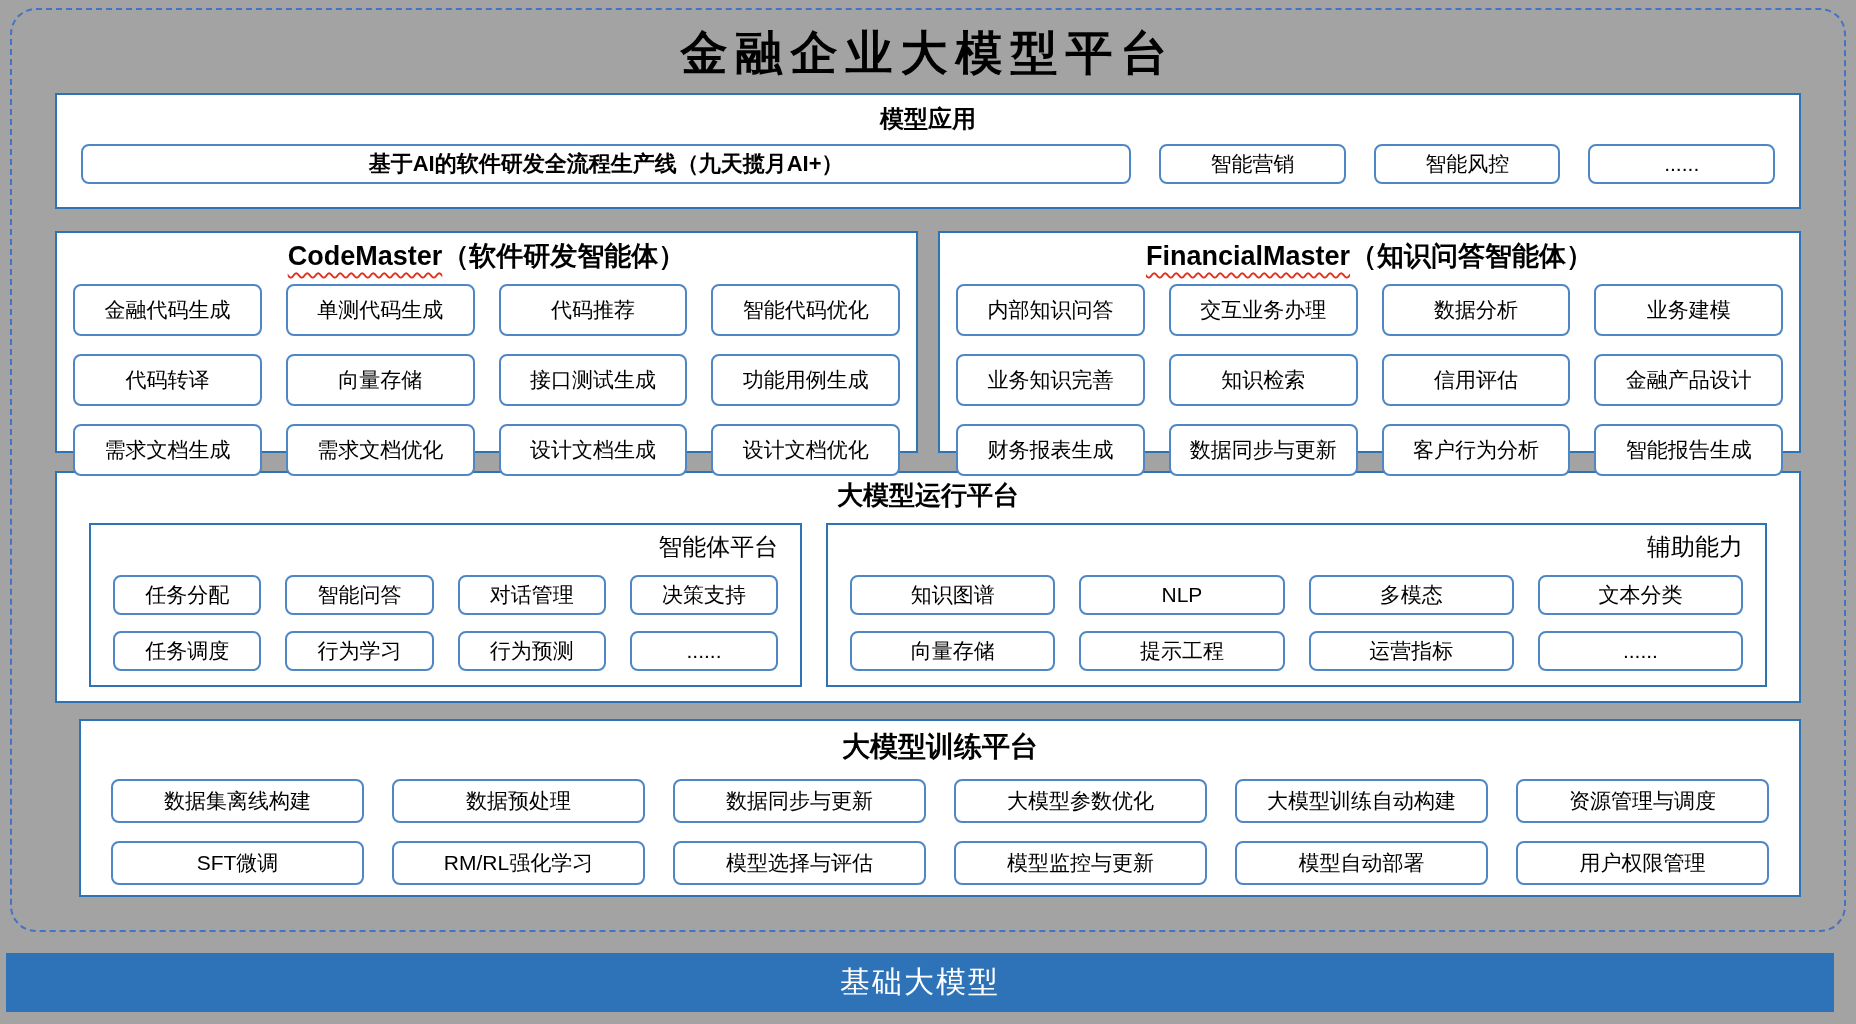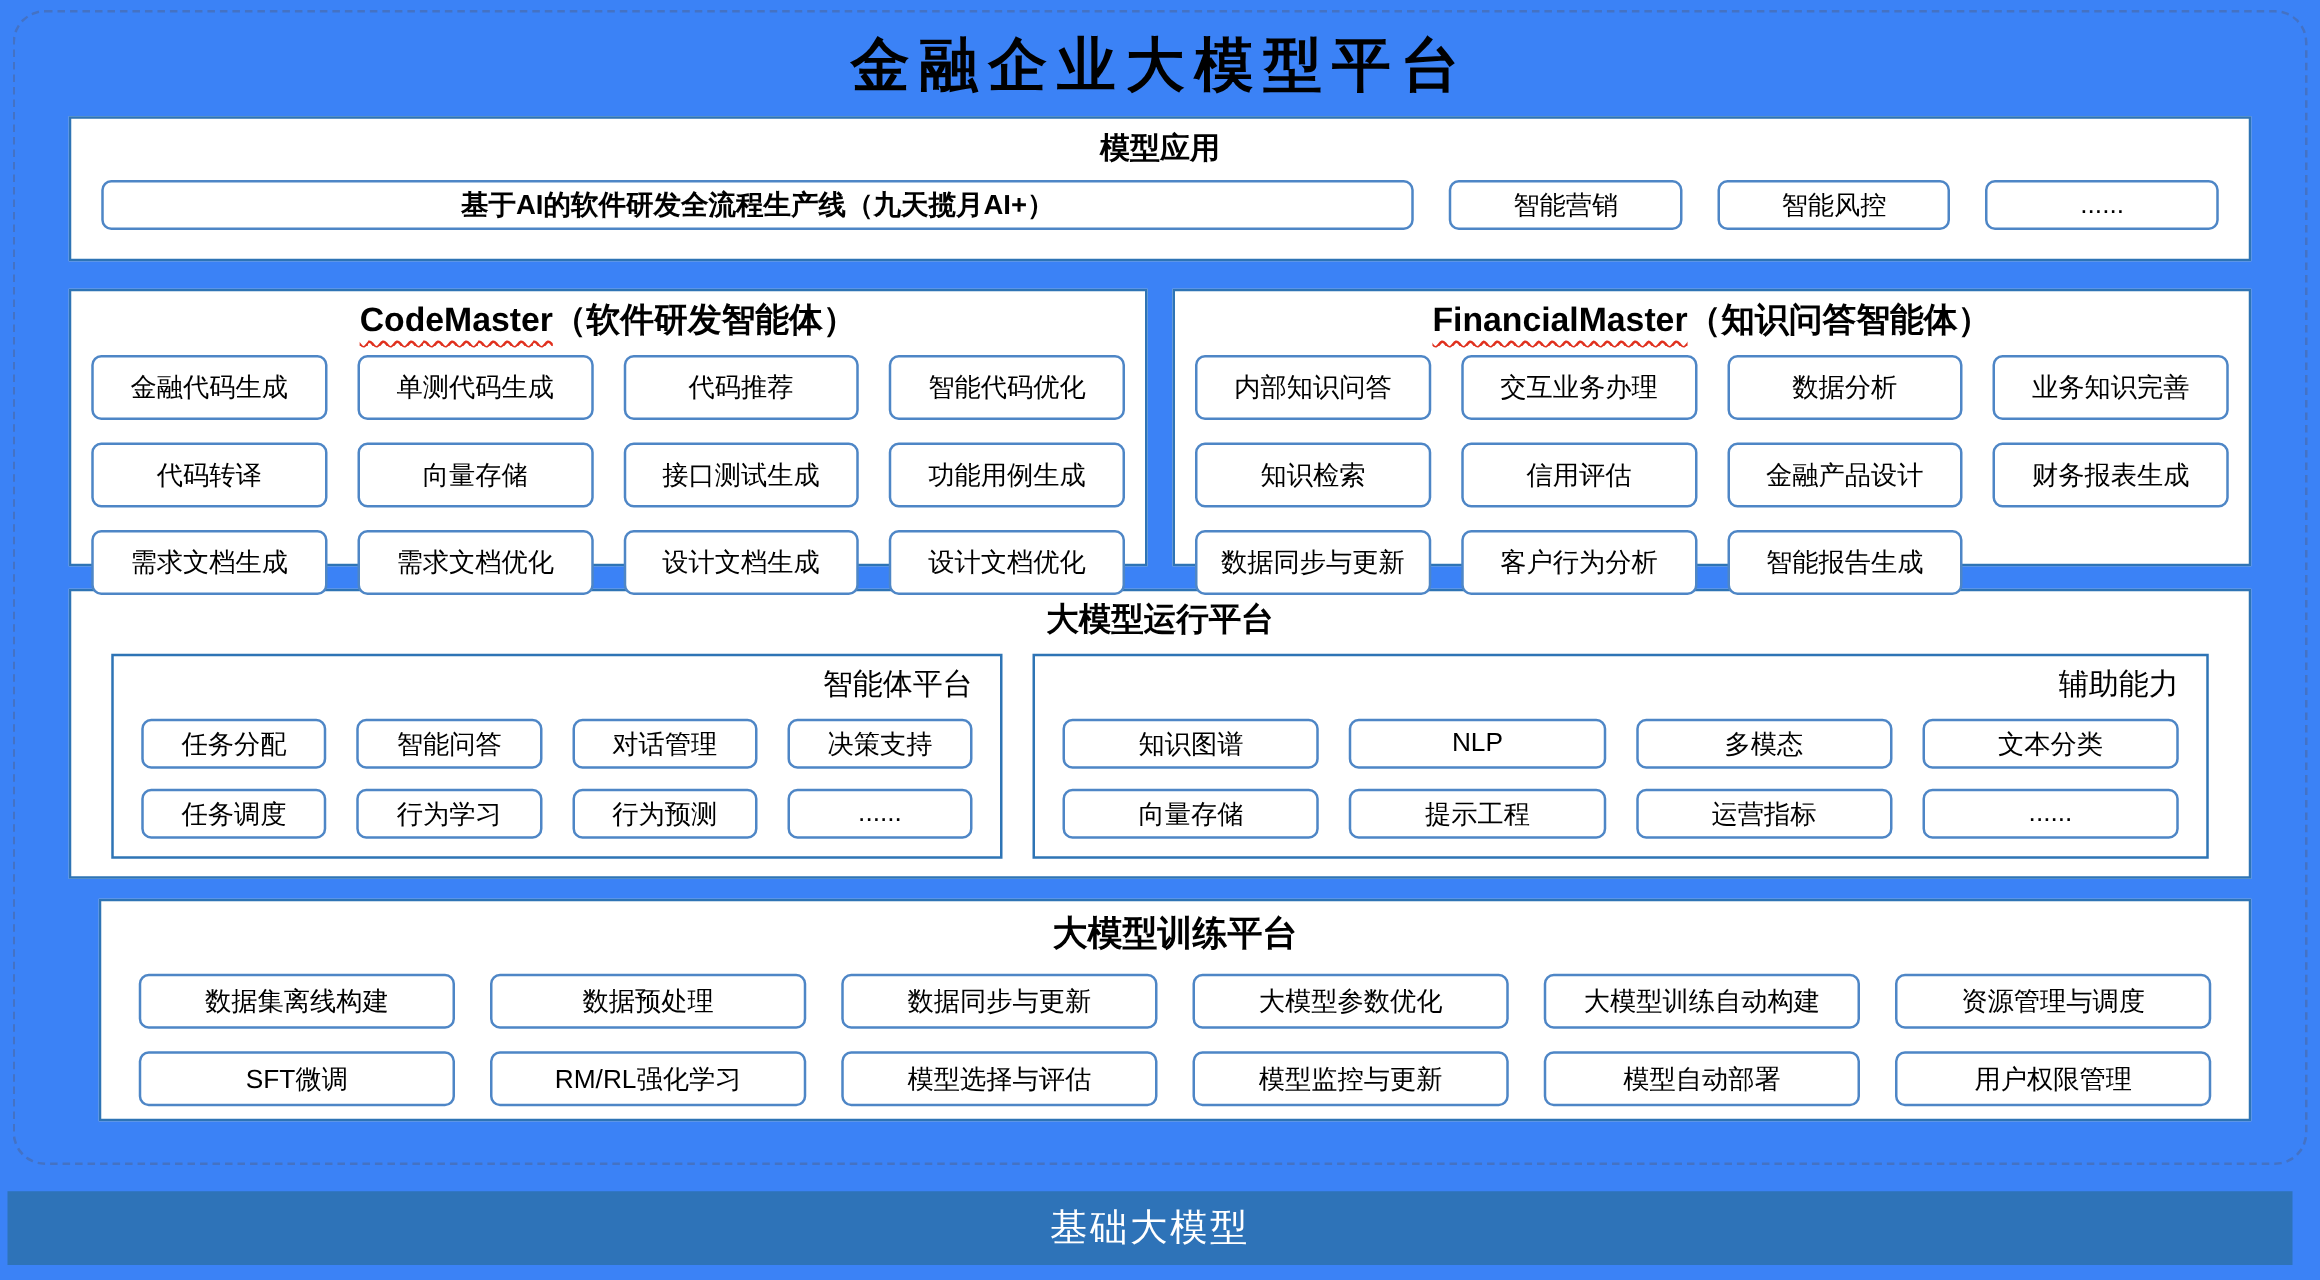--- a/index.html
+++ b/index.html
@@ -4,21 +4,21 @@
 <style>
   :root{
     --section-border:#2E74B5;
     --box-border:#4E86C6;
     --dashed-border:#4472C4;
     --base-bar-bg:#2E73B8;
     --squiggle:#E0301E;
   }
   html,body{margin:0;padding:0;background:#fff;}
   .canvas{
-    position:relative;width:1856px;height:1024px;background:#3b82f6;overflow:hidden;
+    position:relative;width:1856px;height:1024px;background:#a3a3a3;overflow:hidden;
     font-family:"Liberation Sans",sans-serif;color:#000;
   }
   .outer{
     position:absolute;left:10px;top:8px;width:1836px;height:924px;
     border:2px dashed var(--dashed-border);border-radius:26px;
     box-sizing:border-box;padding:12px 43px 0;
   }
   .title{
     margin:2px 0 0;text-align:center;
     font-family:"DejaVu Serif",serif;font-weight:bold;
@@ -118,20 +118,21 @@
       </section>
 
       <section class="sec agent-sec">
         <div class="sec-header agent-header bold">
           <span class="squiggle">FinancialMaster</span><span>（知识问答智能体）</span>
         </div>
         <div class="grid4">
           <div class="box">内部知识问答</div>
           <div class="box">交互业务办理</div>
           <div class="box">数据分析</div>
+          <div class="box">业务建模</div>
           <div class="box">业务知识完善</div>
           <div class="box">知识检索</div>
           <div class="box">信用评估</div>
           <div class="box">金融产品设计</div>
           <div class="box">财务报表生成</div>
           <div class="box">数据同步与更新</div>
           <div class="box">客户行为分析</div>
           <div class="box">智能报告生成</div>
         </div>
       </section>

